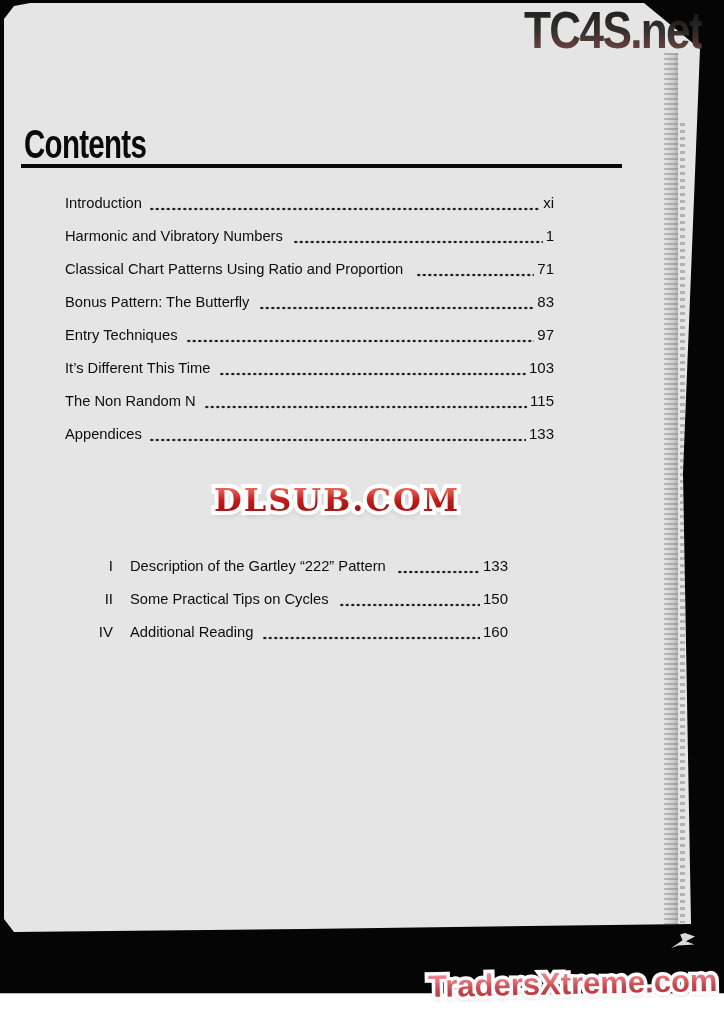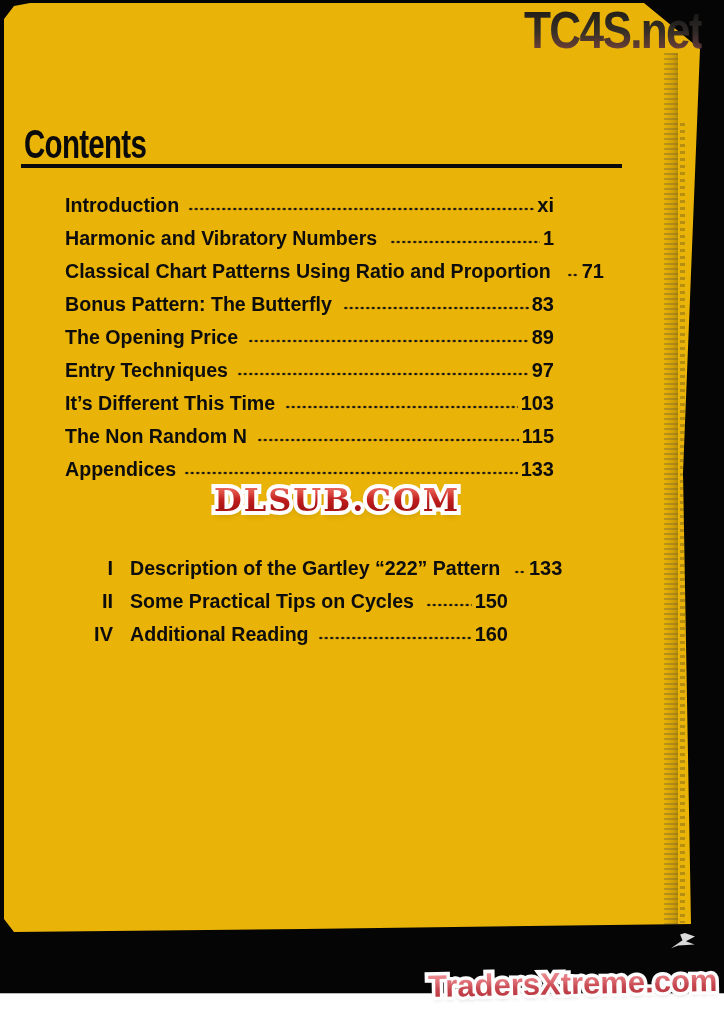--- a/index.html
+++ b/index.html
@@ -9,21 +9,21 @@
     background: #050505;
     overflow: hidden;
     font-family: "Liberation Sans", "DejaVu Sans", sans-serif;
   }
 
   
   .page {
     position: absolute;
     left: 4px; top: 3px;
     width: 696px; height: 932px;
-    background: #eab308;
+    background: #e5e5e5;
     clip-path: polygon(0px 16px, 10px 3px, 26px 0px, 640px 0px, 696px 46px,
                        679px 470px, 687px 921px, 300px 926px, 10px 929px, 0px 916px);
     z-index: 1;
   }
 
   
   .edge-texture {
     position: absolute;
     left: 660px; top: 50px;
     width: 14px; height: 875px;
@@ -68,22 +68,22 @@
   .toc-sub {
     position: absolute;
     left: 61px; top: 554px;
     width: 443px;
   }
   .toc-row {
     display: flex;
     align-items: baseline;
     height: 20px;
     margin-bottom: 13px;
-    font-size: 20px;
-    font-weight: bold;
+    font-size: 15px;
+    font-weight: normal;
     color: #0d0d0d;
     white-space: nowrap;
   }
   .toc-label { flex: 0 0 auto; transform: scaleX(0.98); transform-origin: left center; }
   .leader {
     flex: 1 1 auto;
     height: 4px;
     align-self: flex-end;
     margin: 0 3px 3px 6px;
     background-image: radial-gradient(circle, #141414 1.35px, rgba(0,0,0,0) 1.6px);
@@ -213,25 +213,20 @@
         <span class="leader"></span>
         <span class="pagenum">71</span>
       </div>
 
       <div class="toc-row">
         <span class="toc-label">Bonus Pattern: The Butterfly</span>
         <span class="leader"></span>
         <span class="pagenum">83</span>
       </div>
 
-      <div class="toc-row">
-        <span class="toc-label">The Opening Price</span>
-        <span class="leader"></span>
-        <span class="pagenum">89</span>
-      </div>
 
       <div class="toc-row">
         <span class="toc-label">Entry Techniques</span>
         <span class="leader"></span>
         <span class="pagenum">97</span>
       </div>
 
       <div class="toc-row">
         <span class="toc-label">It’s Different This Time</span>
         <span class="leader"></span>

